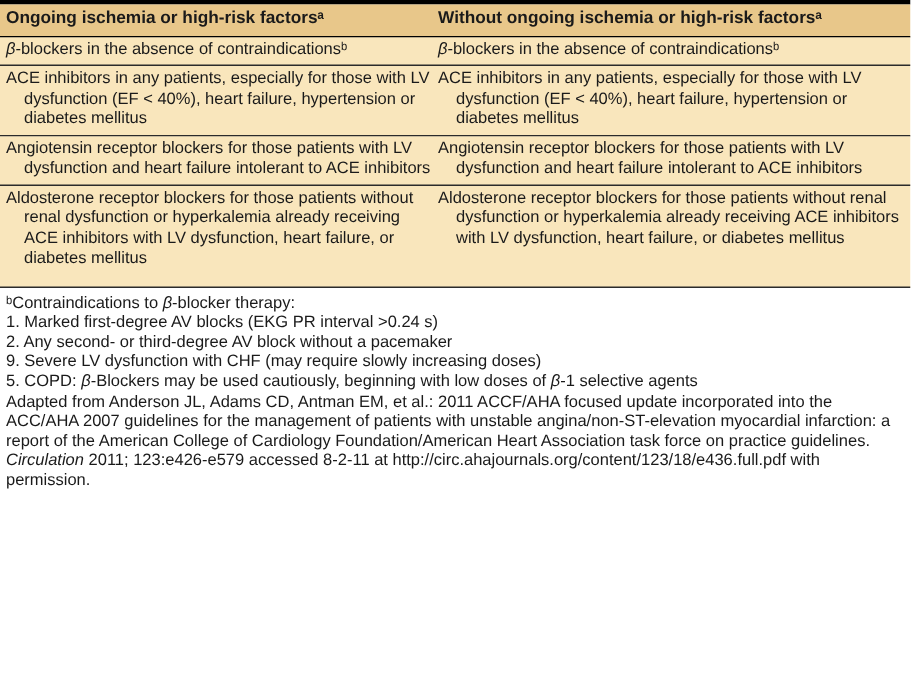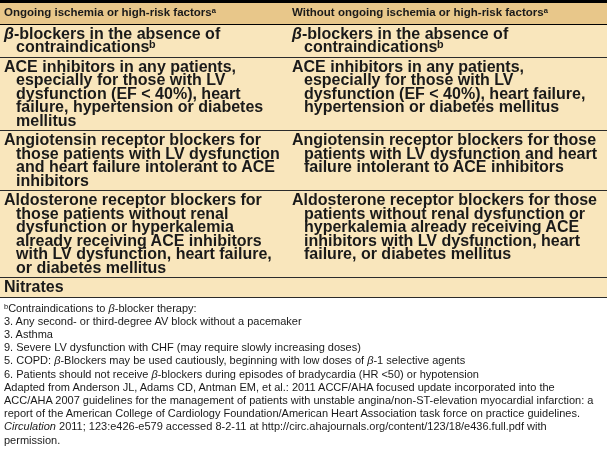--- a/index.html
+++ b/index.html
@@ -24,23 +24,22 @@
     width: 607px;
     box-sizing: border-box;
   }
   .row {
     display: grid;
     grid-template-columns: 286px 1fr;
     background: var(--body-bg, #f9e6bc);
     border-bottom: 1px solid var(--border-thin, #2b2b2b);
     padding: 2px 6px 3px 4px;
     box-sizing: border-box;
-    font-size: 16px;
+    font-size: 11px;
     line-height: 13.5px;
-    font-weight: bold;
   }
   .row.header {
     background: var(--header-bg, #e8c78a);
     font-weight: bold;
     font-size: 11.5px;
     border-bottom: 1px solid var(--border-dark, #000000);
     padding-top: 3px;
     padding-bottom: 4px;
   }
   .cell {
@@ -87,31 +86,26 @@
     <div class="row">
       <div class="cell left">Angiotensin receptor blockers for those patients with LV dysfunction and heart failure intolerant to ACE inhibitors</div>
       <div class="cell right">Angiotensin receptor blockers for those patients with LV dysfunction and heart failure intolerant to ACE inhibitors</div>
     </div>
 
     <div class="row tall">
       <div class="cell left">Aldosterone receptor blockers for those patients without renal dysfunction or hyperkalemia already receiving ACE inhibitors with LV dysfunction, heart failure, or diabetes mellitus</div>
       <div class="cell right">Aldosterone receptor blockers for those patients without renal dysfunction or hyperkalemia already receiving ACE inhibitors with LV dysfunction, heart failure, or diabetes mellitus</div>
     </div>
 
-    <div class="row">
-      <div class="cell left">Nitrates</div>
-      <div class="cell right"></div>
-    </div>
 
 
   </div>
 
   <div class="footnotes">
     <div>ᵇContraindications to <i>β</i>-blocker therapy:</div>
-    <div>3. Any second- or third-degree AV block without a pacemaker</div>
-    <div>3. Asthma</div>
+    <div>1. Marked first-degree AV blocks (EKG PR interval &gt;0.24 s)</div>
+    <div>2. Any second- or third-degree AV block without a pacemaker</div>
     <div>9. Severe LV dysfunction with CHF (may require slowly increasing doses)</div>
     <div>5. COPD: <i>β</i>-Blockers may be used cautiously, beginning with low doses of <i>β</i>-1 selective agents</div>
-    <div>6. Patients should not receive <i>β</i>-blockers during episodes of bradycardia (HR &lt;50) or hypotension</div>
     <div><span>Adapted from Anderson JL, Adams CD, Antman EM, et al.: 2011 ACCF/AHA focused update incorporated into the ACC/AHA 2007 guidelines for the management of patients with unstable angina/non-ST-elevation myocardial infarction: a report of the American College of Cardiology Foundation/American Heart Association task force on practice guidelines. </span><i>Circulation</i><span> 2011; 123:e426-e579 accessed 8-2-11 at http://circ.ahajournals.org/content/123/18/e436.full.pdf with permission.</span></div>
   </div>
 
 </div>
 
 </body></html>

